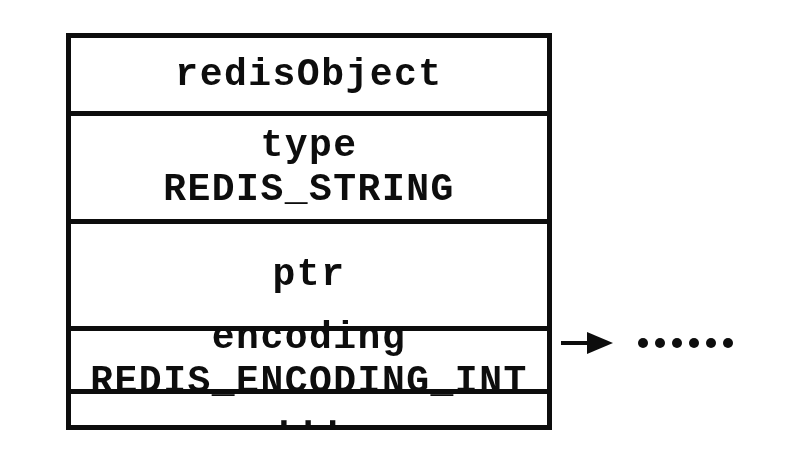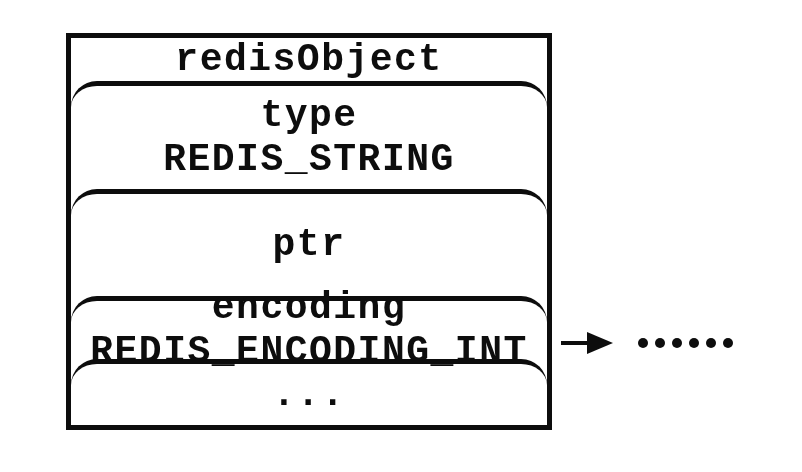--- a/index.html
+++ b/index.html
@@ -27,22 +27,22 @@
     flex-direction:column;
     background:var(--bg);
   }
   .row{
     display:flex;
     flex-direction:column;
     align-items:center;
     justify-content:center;
     flex:0 0 auto;
   }
-  .row + .row{border-top:5px solid var(--ink);border-radius:26px;}
-  .row:nth-child(1){height:43px;}
+  .row + .row{border-top:5px solid var(--ink);}
+  .row:nth-child(1){height:73px;}
   .row:nth-child(2){height:108px;}
   .row:nth-child(3){height:107px;}
   .row:nth-child(4){height:63px;}
   .row:nth-child(5){flex:1 1 auto;}
   .line{
     font-weight:bold;
     font-size:38px;
     line-height:44px;
     letter-spacing:1.5px;
     color:var(--ink);

